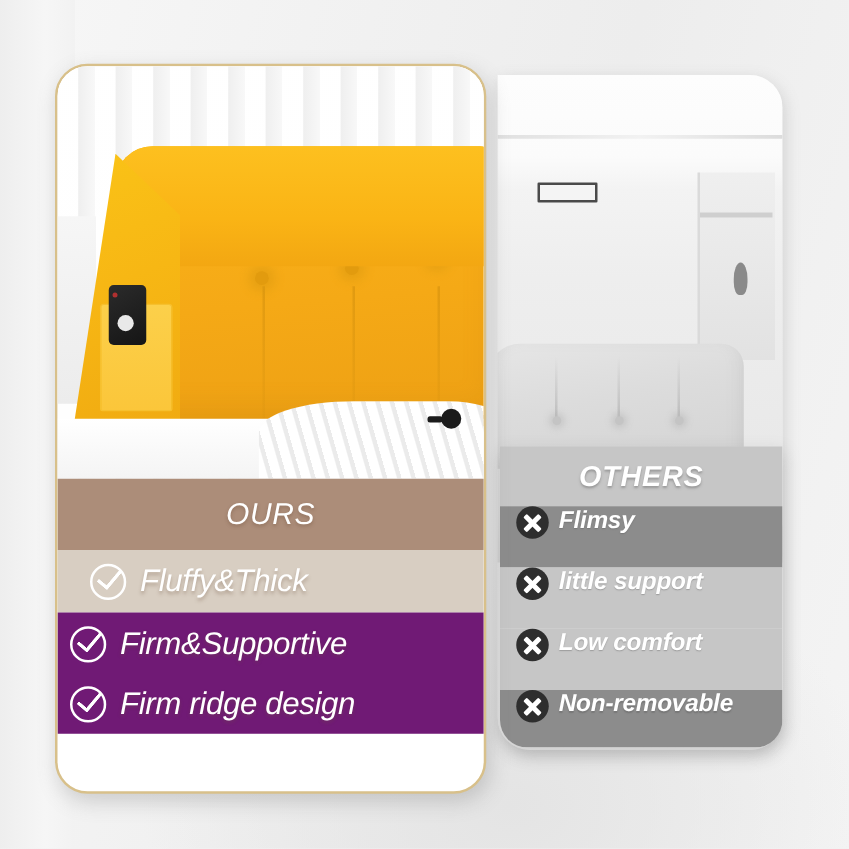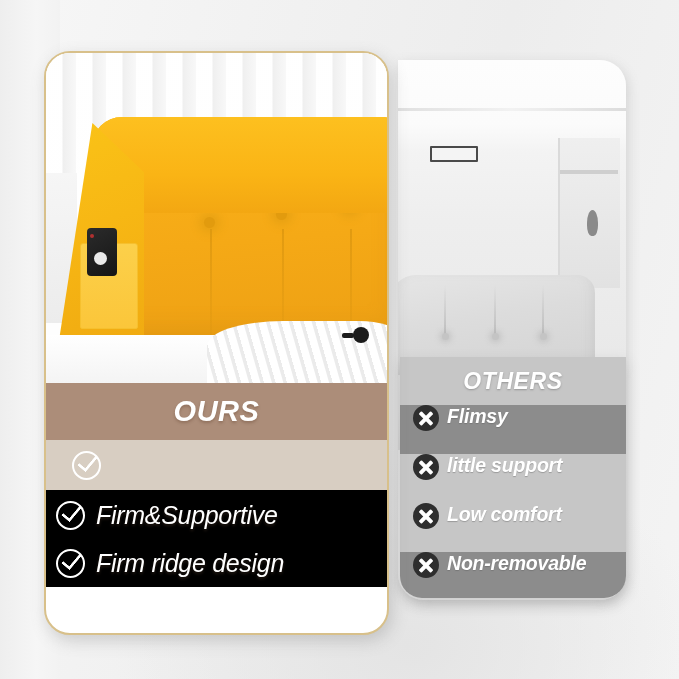--- a/index.html
+++ b/index.html
@@ -225,29 +225,29 @@
 
   
   #ours-rows {
     position:absolute; left:0; right:0; top:330px; bottom:0;
   }
   .u-head {
     height:57px; background:#ac8d79;
     display:flex; align-items:center; justify-content:center;
   }
   .u-head-label {
-    color:#ffffff; font-size:29px; font-weight:bold; font-style:italic;
+    color:#ffffff; font-size:24px; font-weight:normal; font-style:italic;
     letter-spacing:0.5px;
     text-shadow:0 2px 3px rgba(110,80,60,0.45);
   }
   .u-row {
     height:50px; display:flex; align-items:center; padding-left:26px; gap:11px;
   }
   .u-row.light { background:#d8cec2; }
-  .u-row.dark  { background:#000000;padding-left:10px; }
+  .u-row.dark  { background:#701a75;padding-left:10px; }
   .u-row:last-child { height:47px; }
   .check-icon { width:29px; height:29px; flex:0 0 29px; position:relative; }
   .check-icon .ring {
     position:absolute; inset:0; border-radius:50%;
     border:2px solid #ffffff;
   }
   .check-icon .tick {
     position:absolute; left:6px; top:5px; width:19px; height:11px;
     border-left:3px solid #ffffff; border-bottom:3px solid #ffffff;
     transform:rotate(-50deg); border-radius:1px;
@@ -367,20 +367,21 @@
     <div id="ours-rows">
       <div class="u-head">
         <span class="u-head-label">OURS</span>
       </div>
 
       <div class="u-row light">
         <span class="check-icon">
           <span class="ring"></span>
             <span class="tick"></span>
         </span>
+        <span class="u-label">Fluffy&amp;Thick</span>
       </div>
 
       <div class="u-row dark">
         <span class="check-icon">
           <span class="ring"></span>
             <span class="tick"></span>
         </span>
         <span class="u-label">Firm&amp;Supportive</span>
       </div>
 

